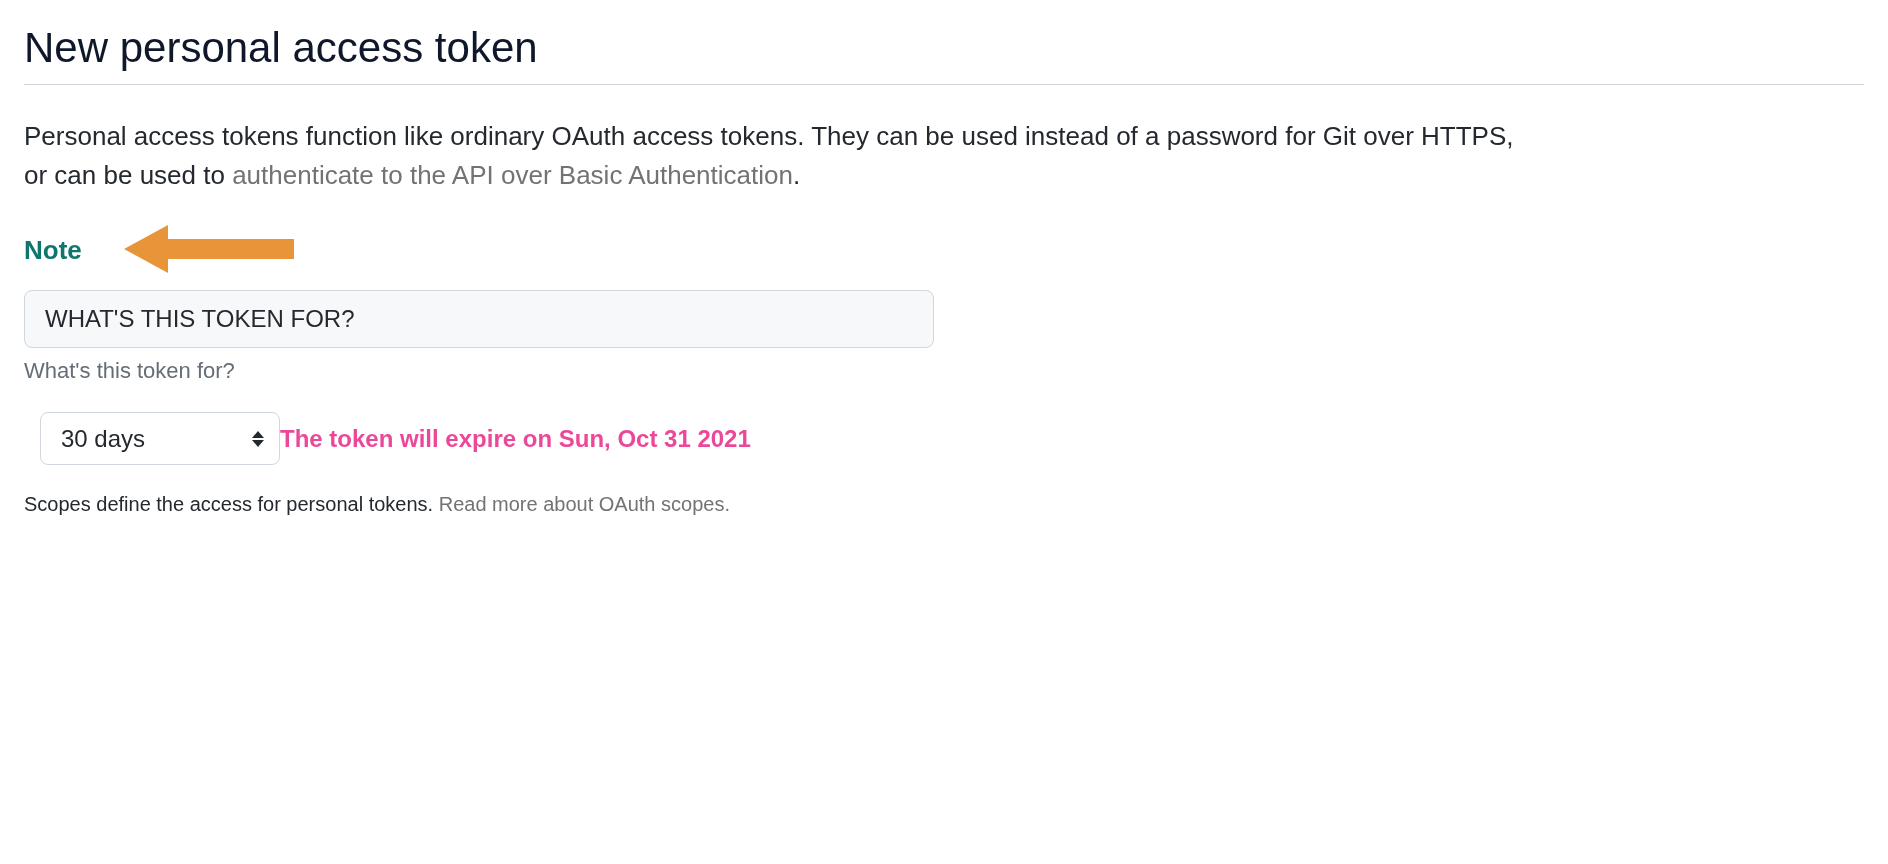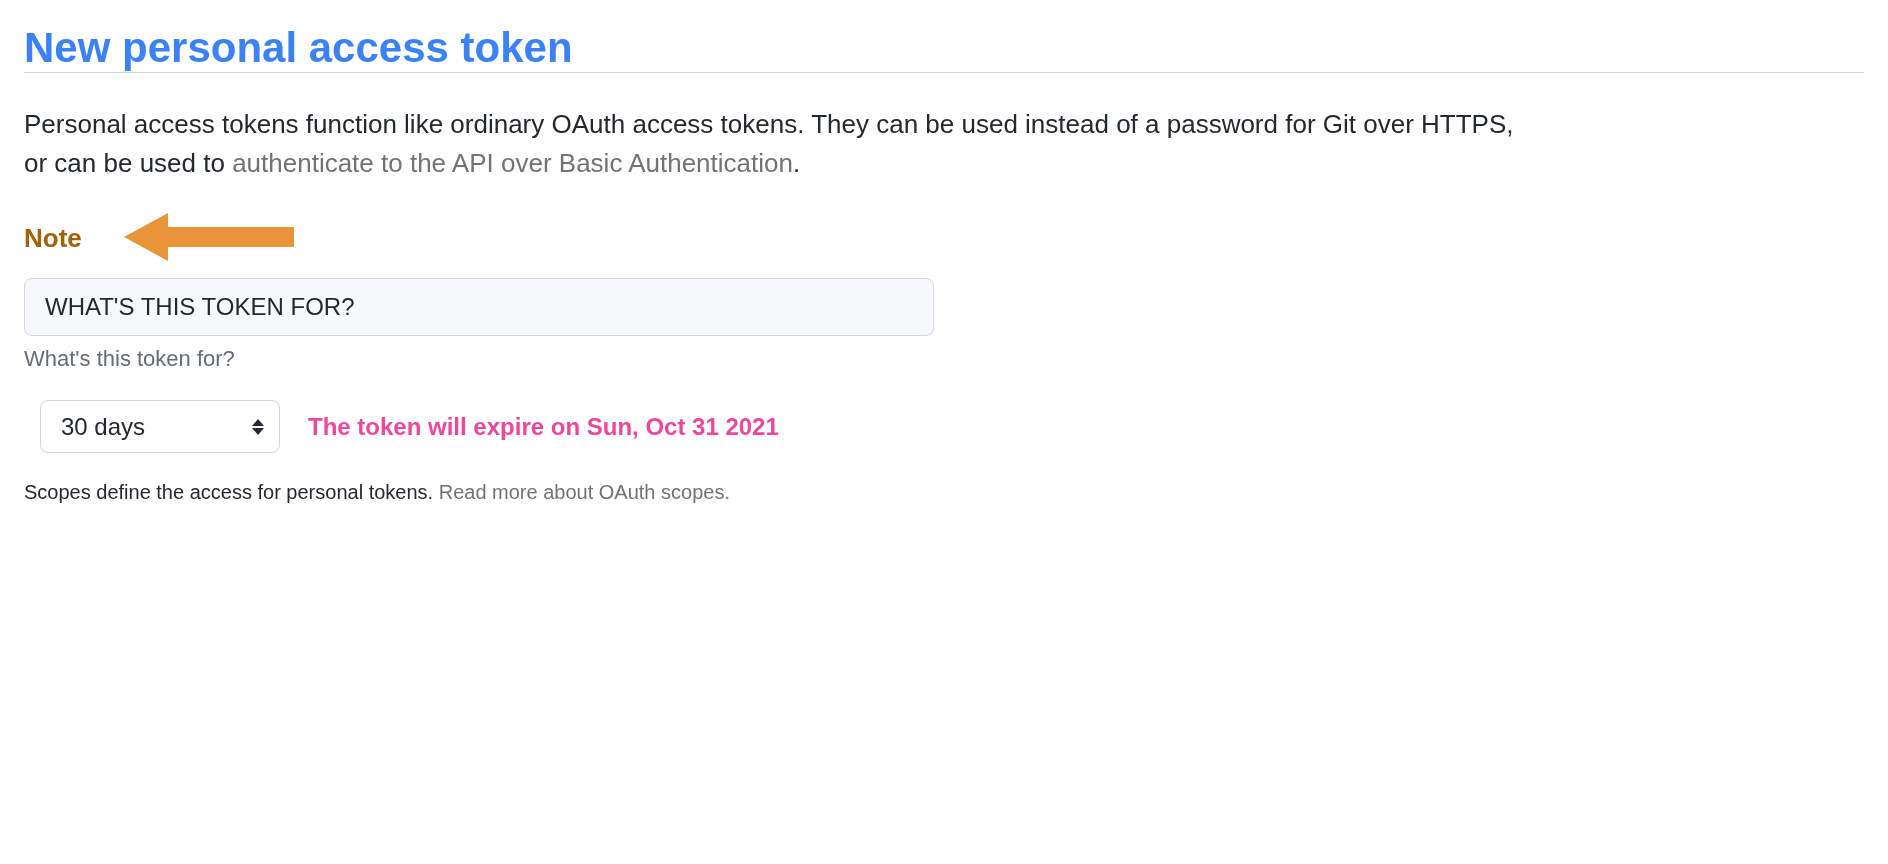--- a/index.html
+++ b/index.html
@@ -9,22 +9,23 @@
     }
     body {
       font-family: -apple-system, BlinkMacSystemFont, "Segoe UI", Helvetica, Arial, sans-serif;
       color: #24292f;
       background: #ffffff;
       padding: 24px;
       font-size: 16px;
     }
     .page-title {
       font-size: 42px;
-      font-weight: 700;
-      color: #3b82f6;
+      font-weight: 400;
+      color: #0f172a;
+      padding-bottom: 12px;
       border-bottom: 1px solid #d0d7de;
       margin-bottom: 32px;
     }
     .description {
       font-size: 26px;
       line-height: 1.5;
       color: #24292f;
       margin-bottom: 40px;
       max-width: 1500px;
     }
@@ -32,21 +33,21 @@
       color: #737373;
       text-decoration: none;
     }
     .field-group {
       margin-bottom: 28px;
       position: relative;
     }
     .field-label {
       font-size: 26px;
       font-weight: 600;
-      color: #a16207;
+      color: #0f766e;
       display: inline-block;
       margin-bottom: 12px;
     }
     .required-asterisk {
       color: #cf222e;
       font-weight: 600;
       margin-left: 6px;
     }
     .text-input {
       width: 910px;
@@ -59,21 +60,20 @@
       outline: none;
     }
     .field-help {
       font-size: 22px;
       color: #656d76;
       margin-top: 10px;
     }
     .select-row {
       display: flex;
       align-items: center;
-      gap: 28px;
       padding-left: 16px;
     }
     .select-wrapper {
       position: relative;
       display: inline-block;
     }
     .select-input {
       appearance: none;
       -webkit-appearance: none;
       -moz-appearance: none;

